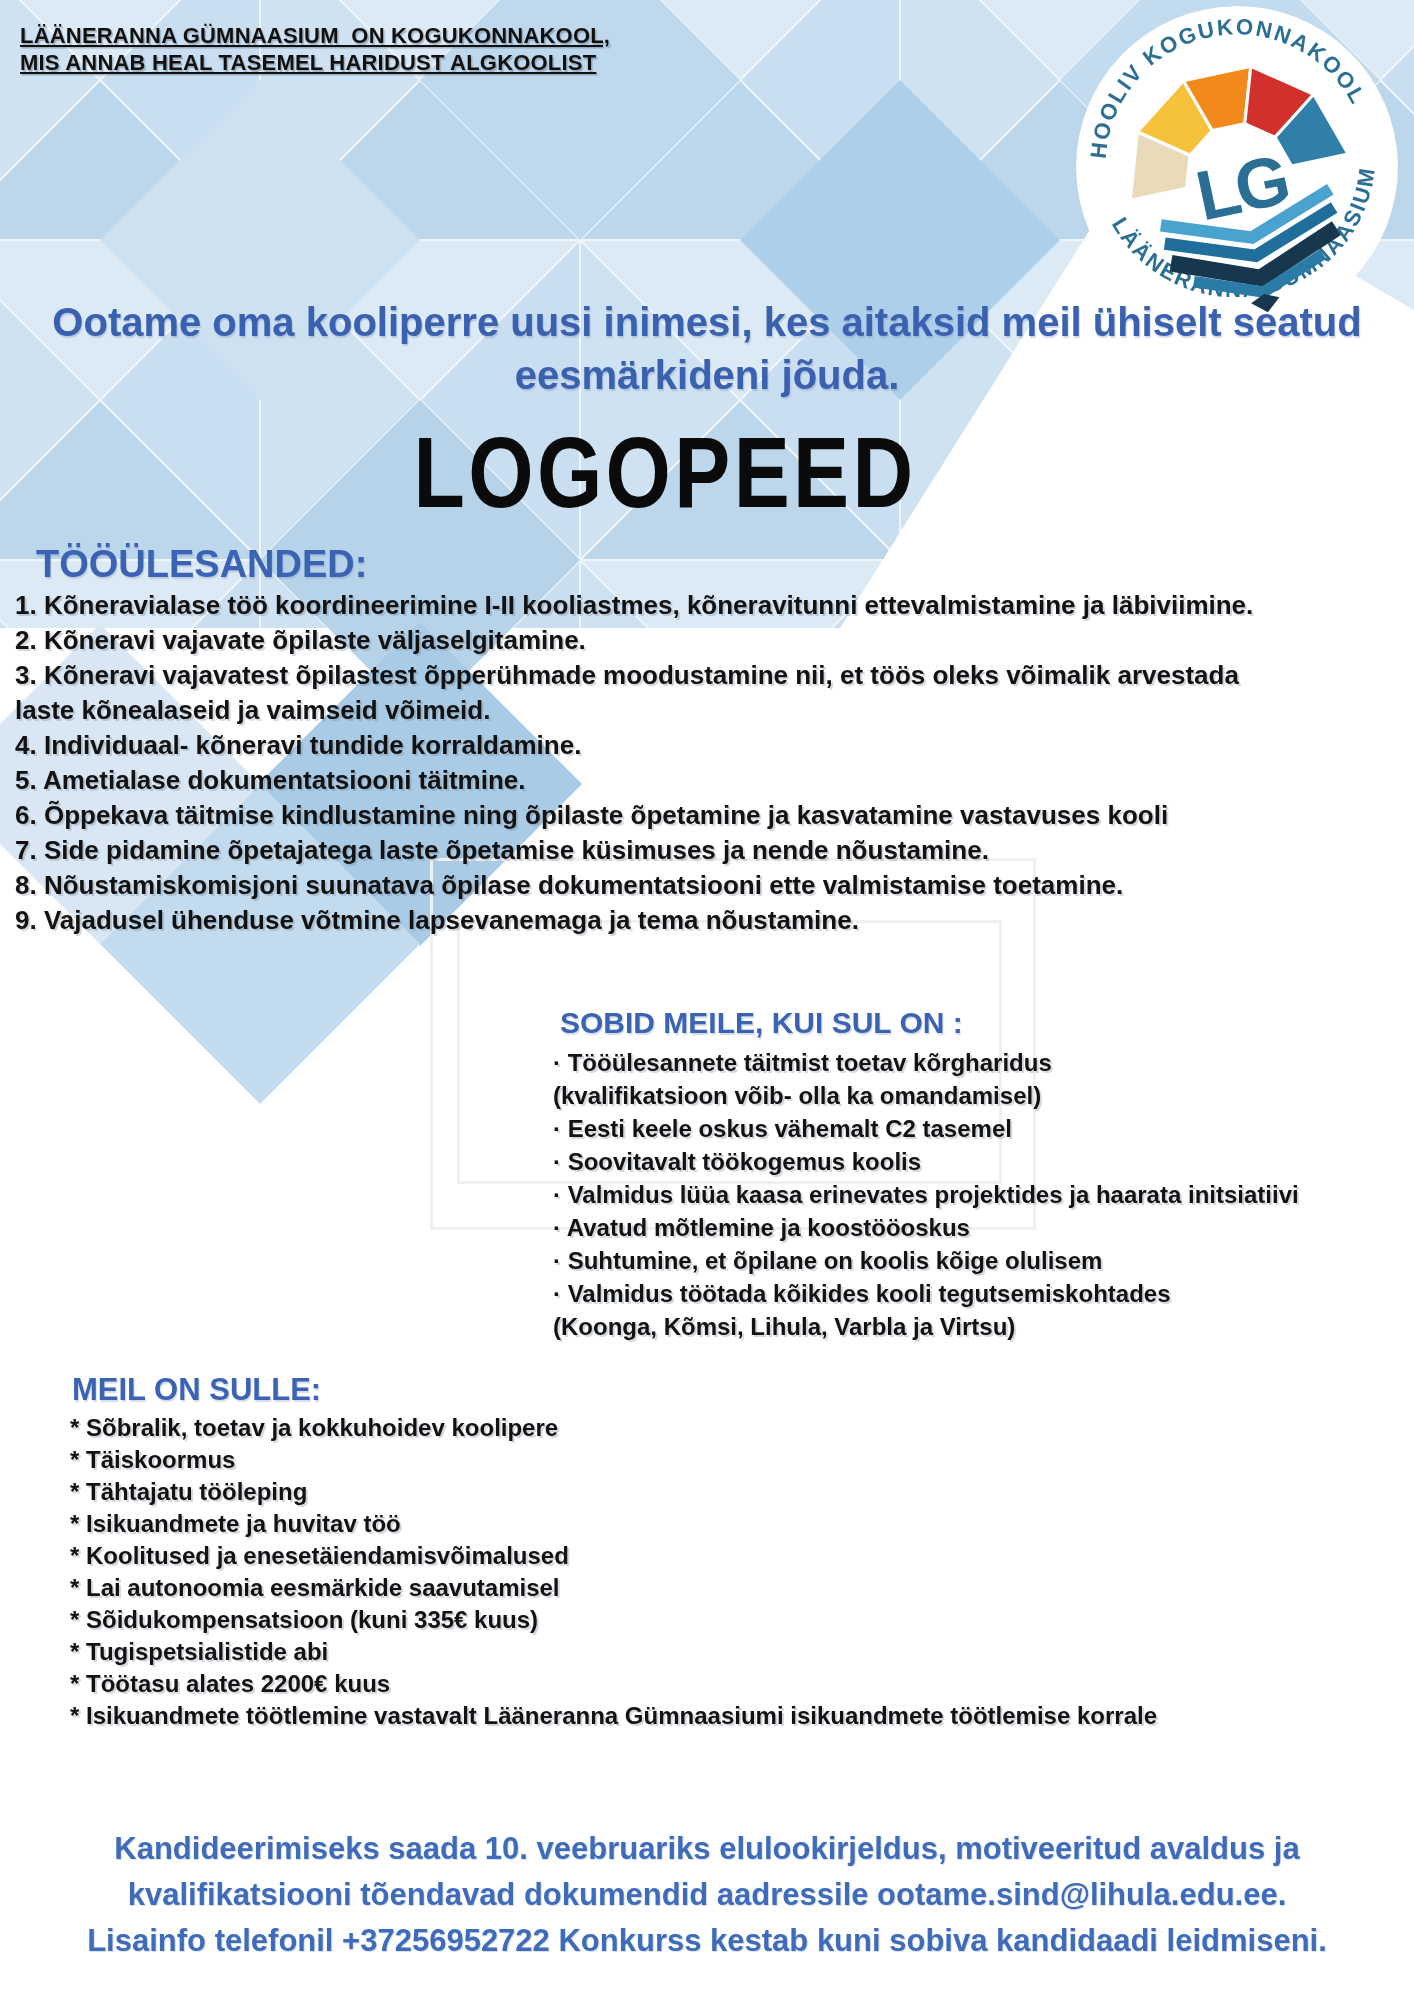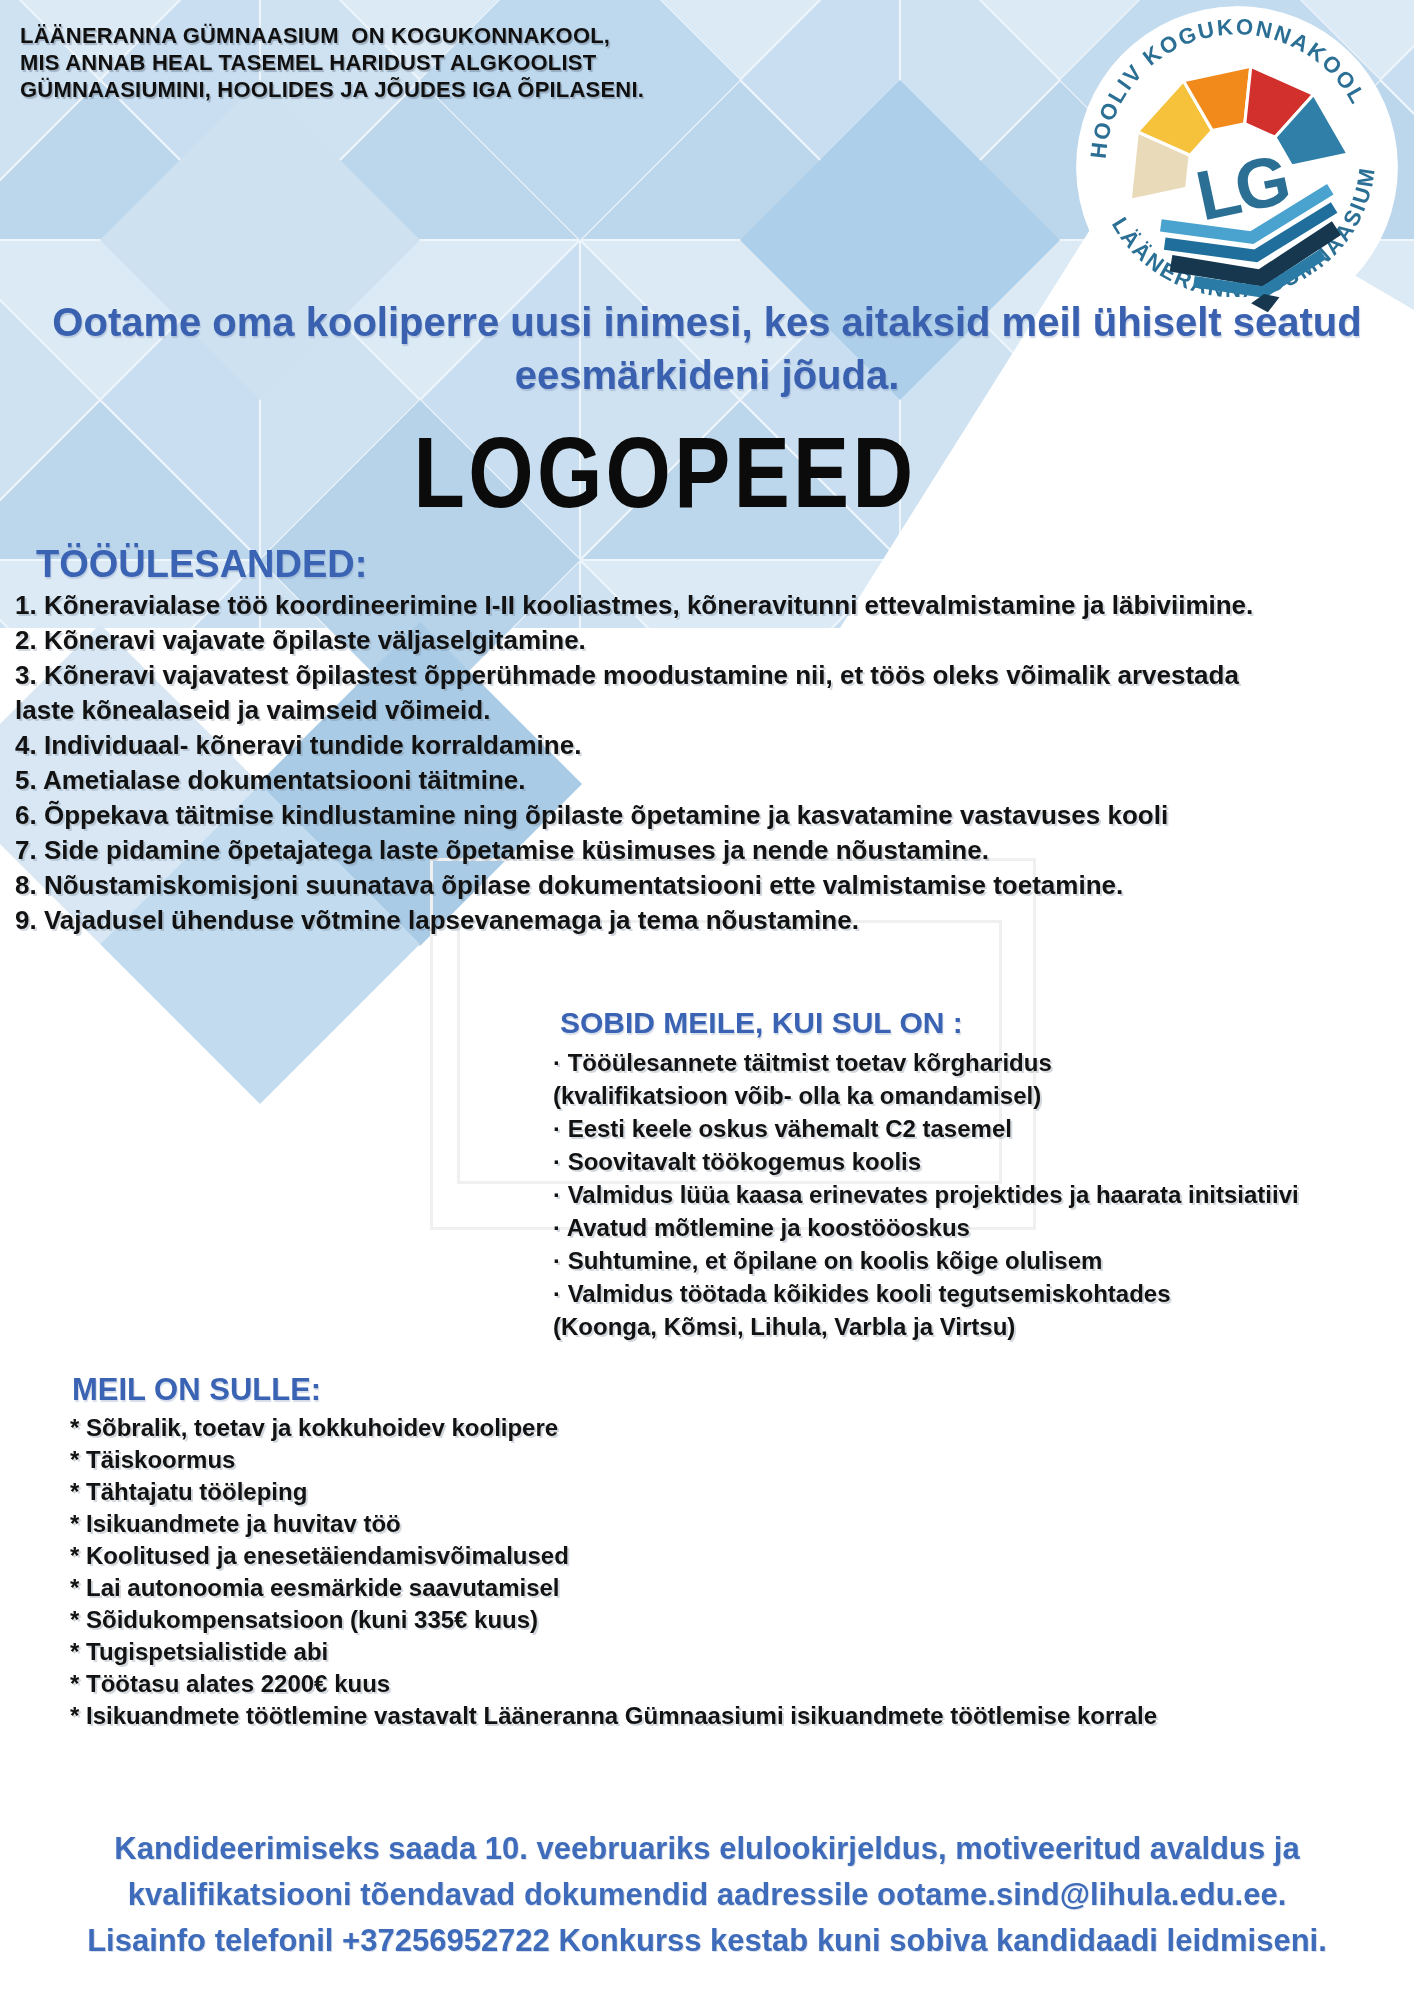--- a/index.html
+++ b/index.html
@@ -8,21 +8,21 @@
     font-family:"Liberation Sans",sans-serif;
   }
   .bg{position:absolute;left:0;top:0;}
   .frame{position:absolute;border:3px solid #f0f0f0;}
   .frame-a{left:430px;top:858px;width:600px;height:366px;}
   .frame-b{left:457px;top:920px;width:539px;height:258px;}
 
   .intro{
     position:absolute;left:20px;top:22px;
     font-weight:bold;font-size:22px;line-height:27px;color:#101010;
-    letter-spacing:.2px;text-shadow:1.5px 1.5px 1px rgba(100,115,135,.45);
+    letter-spacing:.2px;text-shadow:1.5px 1.5px 1px rgba(100,115,135,.45);text-decoration:underline;
   }
   .intro .line{white-space:pre;}
 
   .logo{position:absolute;left:1072px;top:2px;width:330px;height:330px;}
 
   .heading{
     position:absolute;left:0;top:296px;width:100%;margin:0;text-align:center;
     font-size:40px;line-height:53px;font-weight:bold;color:var(--heading-blue,#3a61b0);
     text-shadow:1px 2px 1px rgba(120,140,180,.35);
   }
@@ -83,21 +83,20 @@
     <polygon points="840,628 1140,150 1414,310 1414,628" fill="#ffffff"></polygon>
   </svg>
 
   <div class="frame frame-a"></div>
   <div class="frame frame-b"></div>
 
   <div class="intro">
 
   <div class="line">LÄÄNERANNA GÜMNAASIUM  ON KOGUKONNAKOOL,</div>
       <div class="line">MIS ANNAB HEAL TASEMEL HARIDUST ALGKOOLIST</div>
-      <div class="line">GÜMNAASIUMINI, HOOLIDES JA JÕUDES IGA ÕPILASENI.</div>
     </div>
 
   <div class="logo">
     <svg width="330" height="330" viewBox="0 0 320 320">
       <g transform="rotate(-12 160 160)">
         <circle cx="160" cy="160" r="156" fill="#ffffff"></circle>
         <defs>
           <path id="arcT" d="M 40 200 A 127 127 0 1 1 280 200" fill="none"></path>
           <path id="arcB" d="M 24 150 A 136 136 0 0 0 296 150" fill="none"></path>
         </defs>

